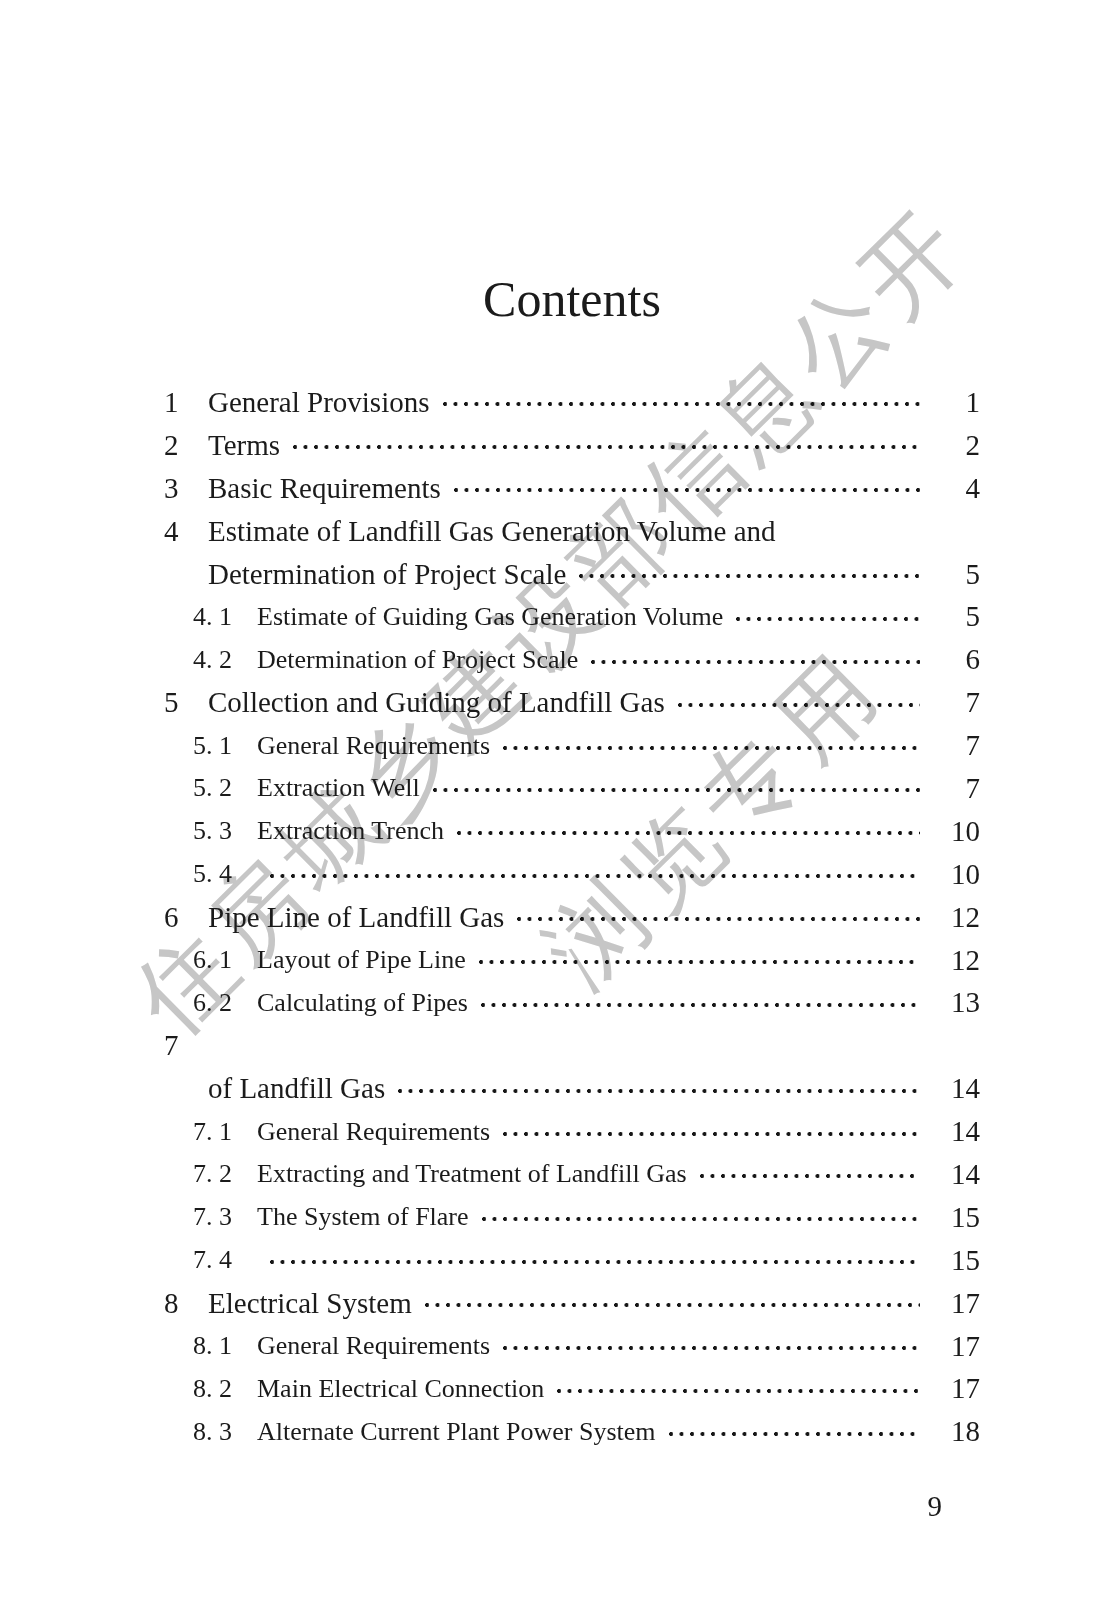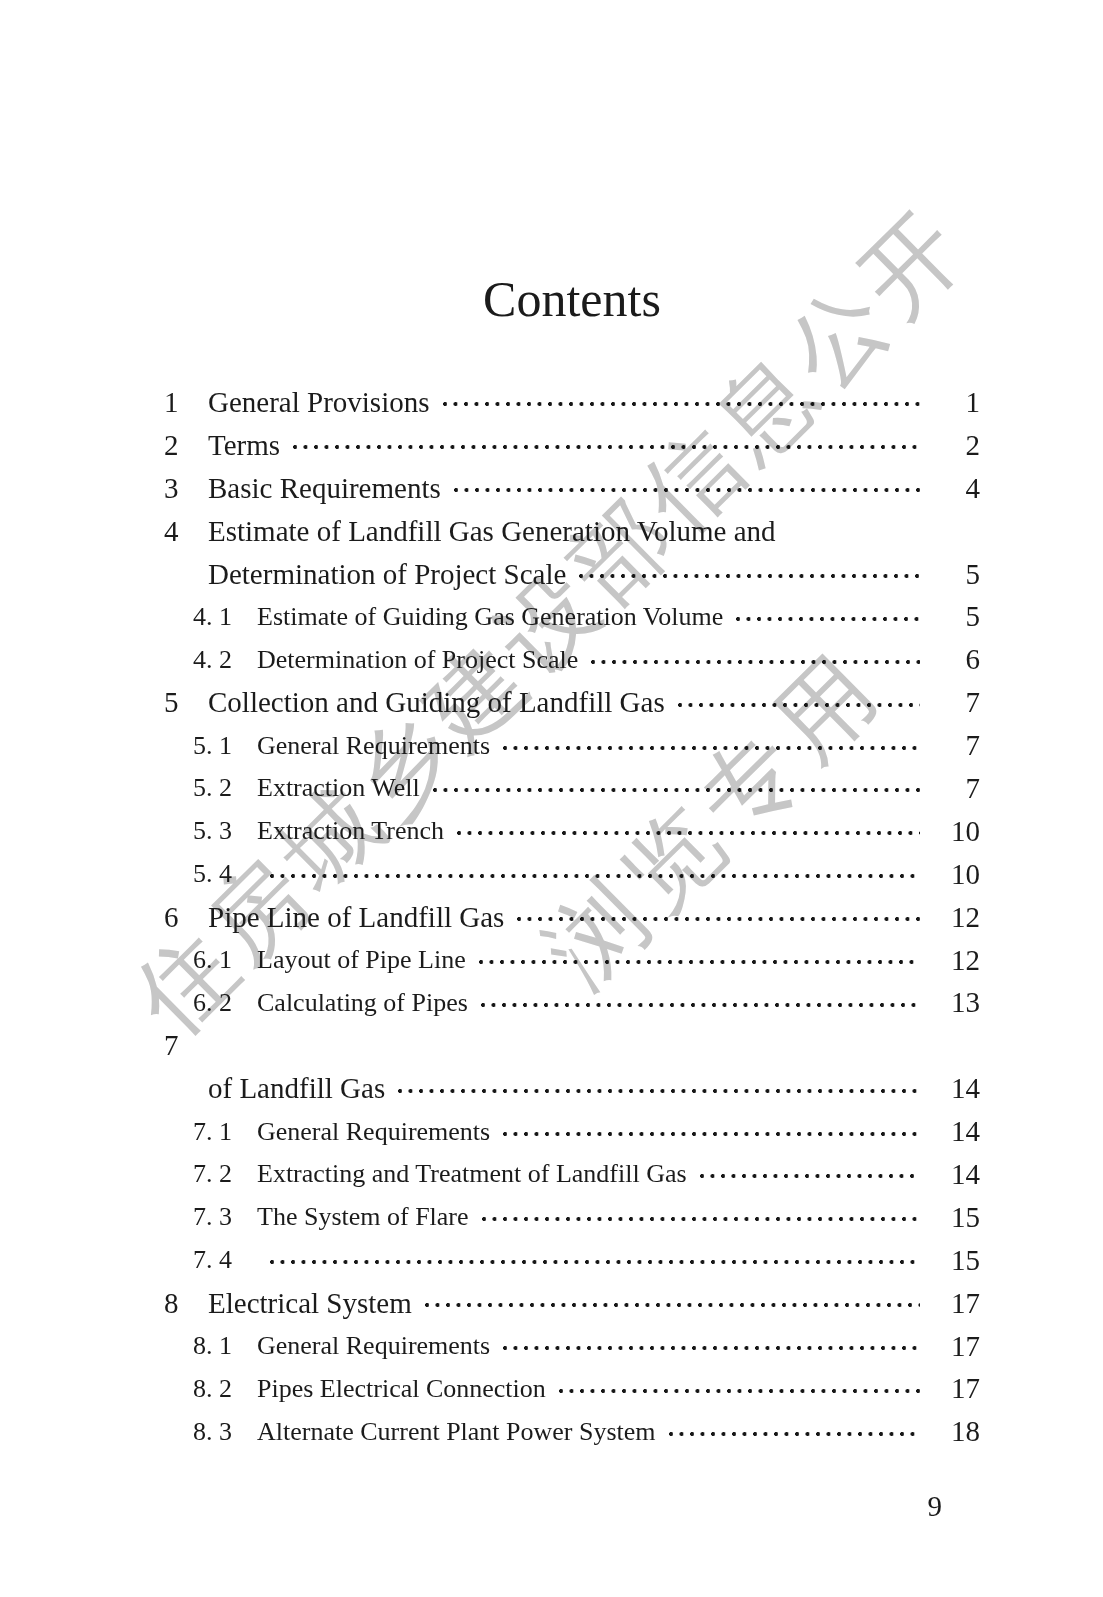--- a/index.html
+++ b/index.html
@@ -219,21 +219,21 @@
         <span class="pg">17</span>
       </div>
       <div class="row lvl2">
         <span class="num">8. 1</span>
         <span class="lbl">General Requirements</span>
         <span class="leader"></span>
         <span class="pg">17</span>
       </div>
       <div class="row lvl2">
         <span class="num">8. 2</span>
-        <span class="lbl">Pipes Electrical Connection</span>
+        <span class="lbl">Main Electrical Connection</span>
         <span class="leader"></span>
         <span class="pg">17</span>
       </div>
       <div class="row lvl2">
         <span class="num">8. 3</span>
         <span class="lbl">Alternate Current Plant Power System</span>
         <span class="leader"></span>
         <span class="pg">18</span>
       </div>
     </div>

